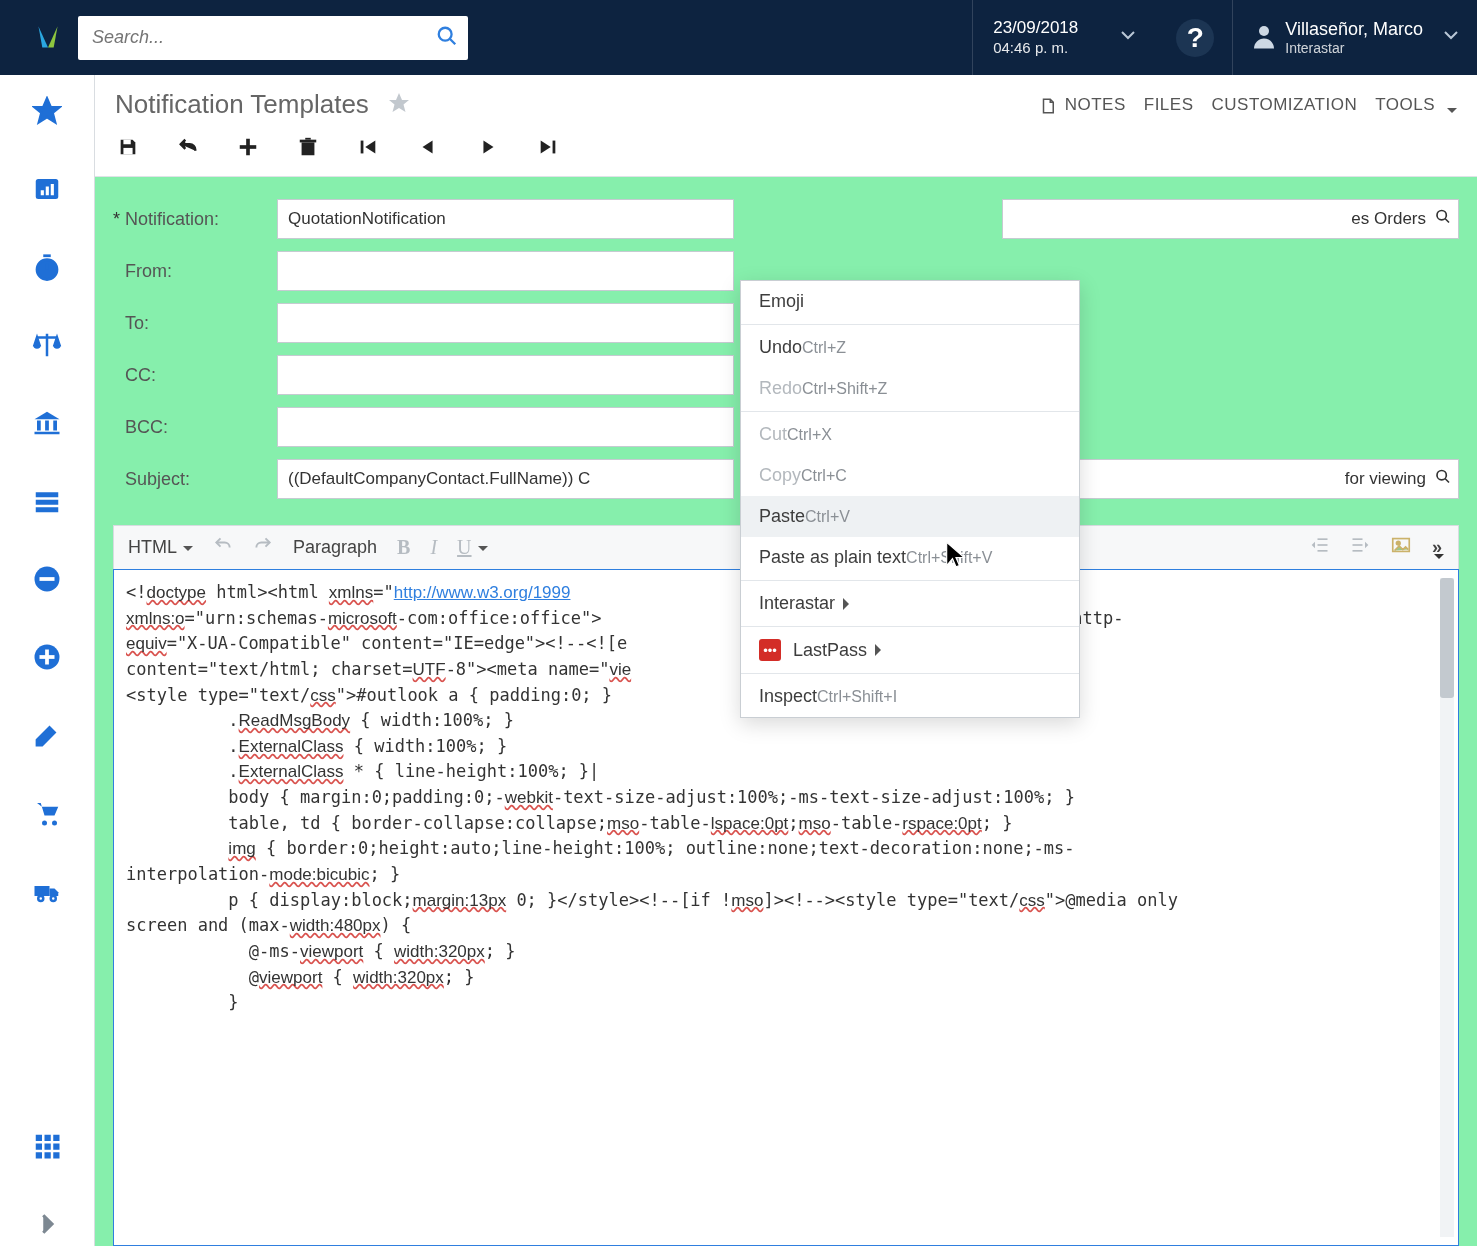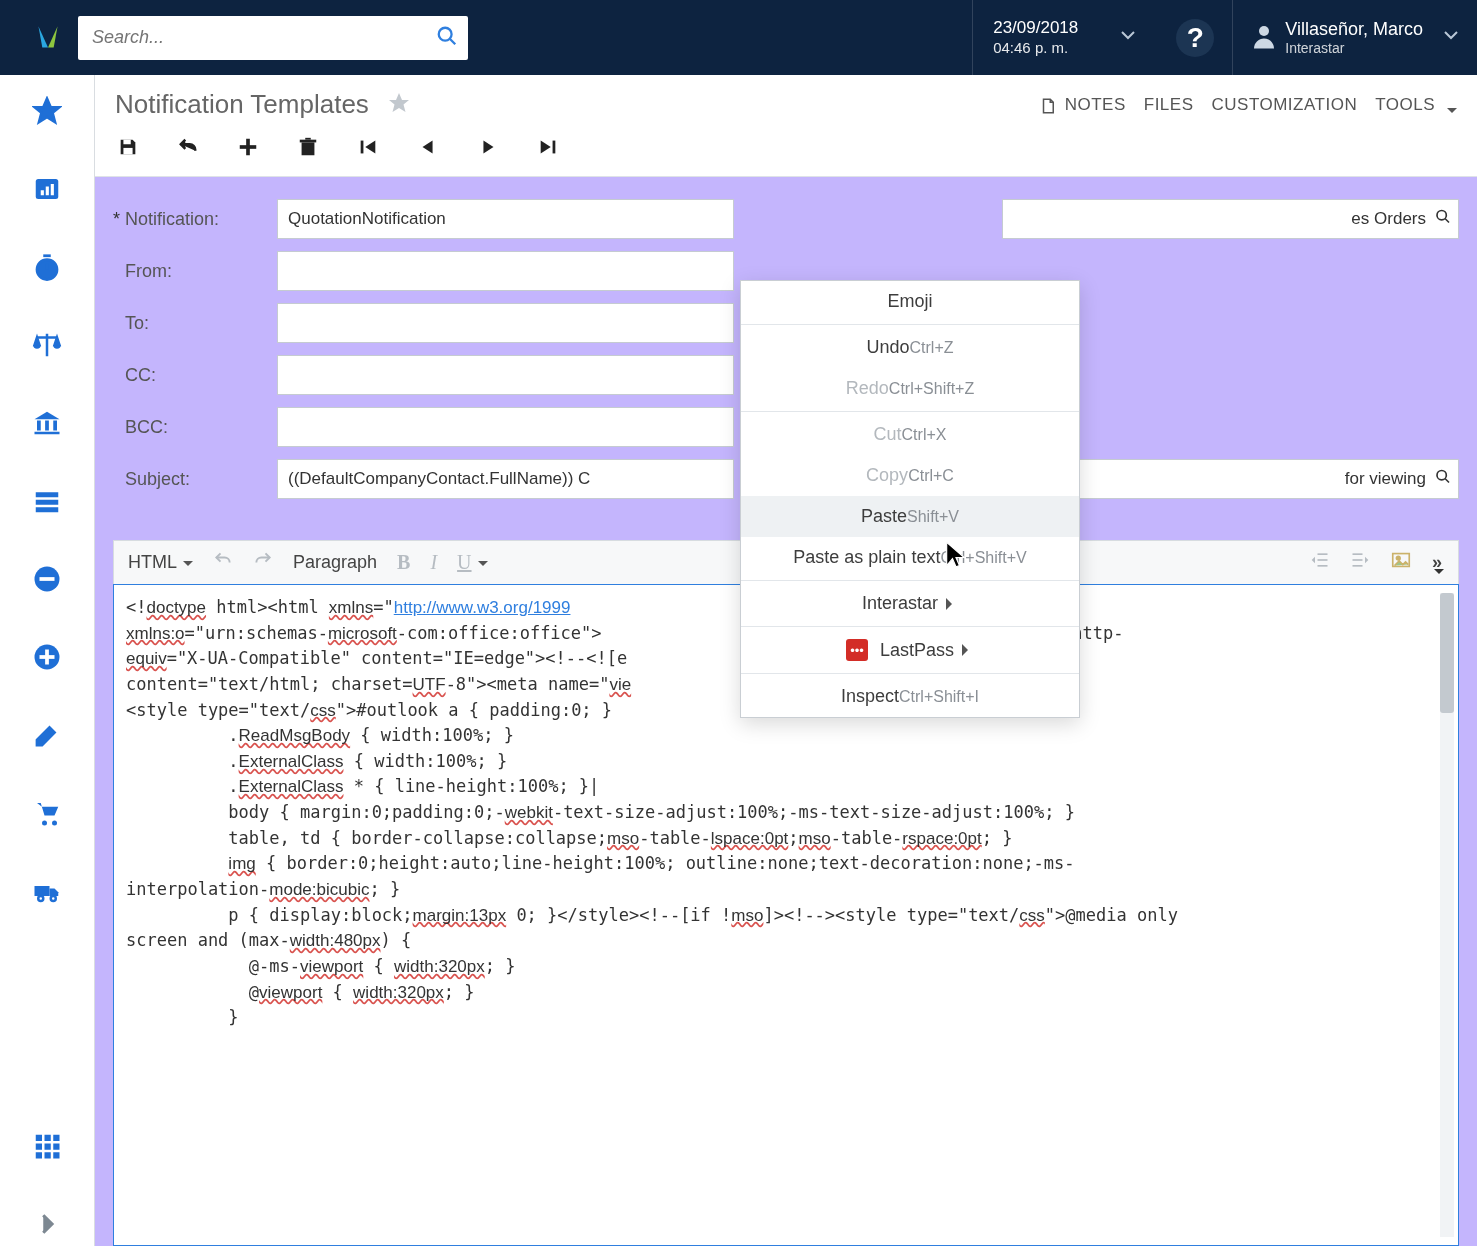--- a/index.html
+++ b/index.html
@@ -31,41 +31,41 @@
   .main{grid-column:2;grid-row:2;background:#fff;display:flex;flex-direction:column;overflow:hidden;}
   .page-header{display:flex;align-items:center;padding:14px 20px 6px 20px;gap:18px;}
   .page-title{font-size:26px;color:#666;font-weight:400;}
   .star-off{color:#b8bec4;}
   .page-header .sp{flex:1;}
   .ph-link{display:flex;align-items:flex-end;gap:8px;color:#555;font-size:17px;letter-spacing:.5px;cursor:pointer;}
   .ph-link.tools::after{content:"";margin-left:4px;border:5px solid transparent;border-top-color:#555;transform:translateY(3px);}
   .toolbar{display:flex;align-items:center;gap:34px;padding:8px 20px 16px 20px;color:#222;}
   .toolbar .tb-btn{cursor:pointer;display:flex;align-items:center;justify-content:center;width:26px;height:26px;}
   .toolbar svg{width:22px;height:22px;fill:#222;}
-  .content-area{background:#c4b5fd;border-top:1px solid #dfe3e7;flex:1;padding:22px 18px 0 18px;overflow:hidden;display:flex;flex-direction:column;gap:15px;}
+  .content-area{background:#86efac;border-top:1px solid #dfe3e7;flex:1;padding:22px 18px 0 18px;overflow:hidden;display:flex;flex-direction:column;}
   .form-grid{display:grid;grid-template-columns:150px 1fr 240px 1fr;gap:12px 14px;align-items:center;font-size:18px;color:#555;}
   .form-grid .req::before{content:"* ";color:#333;}
   .form-grid input{height:40px;border:1px solid #c5cbd1;background:#fff;padding:0 10px;font-size:17px;color:#333;width:100%;}
   .lookup{position:relative;}
   .lookup .mag{position:absolute;right:8px;top:50%;transform:translateY(-50%);color:#333;}
   
   .editor-wrap{margin-top:26px;display:flex;flex-direction:column;flex:1;min-height:0;}
   .ed-toolbar{background:#f7f8f9;border:1px solid #d7dce0;border-bottom:none;display:flex;align-items:center;gap:20px;padding:8px 14px;font-size:18px;color:#444;}
   .ed-toolbar .dd{display:flex;align-items:center;gap:6px;cursor:pointer;}
   .ed-toolbar .dd::after{content:"";border:5px solid transparent;border-top-color:#555;transform:translateY(3px);}
   .ed-toolbar .muted{color:#b6bcc2;cursor:default;}
   .ed-toolbar .spacer{flex:1;}
   .ed-toolbar .more{font-weight:bold;letter-spacing:2px;font-size:18px;position:relative;}
   .ed-toolbar .more::after{content:"";position:absolute;bottom:-6px;left:2px;border:5px solid transparent;border-top-color:#333;}
   .editor{flex:1;border:1px solid #2f7fdf;background:#fff;padding:10px 12px;overflow:auto;font-family:Consolas,Menlo,monospace;font-size:17px;line-height:1.45;color:#333;white-space:pre-wrap;word-break:break-all;position:relative;}
   .editor .redline{text-decoration:underline wavy #d9534f;text-decoration-skip-ink:none;}
   .editor .blue{color:#2f7fdf;text-decoration:underline;}
   
   .ctx{position:absolute;top:280px;left:740px;width:340px;background:#fff;border:1px solid #c9ced3;box-shadow:0 6px 20px rgba(0,0,0,.15);z-index:50;font-size:18px;color:#3d3d3d;}
-  .ctx .ci{display:flex;align-items:center;justify-content:center;padding:10px 18px;cursor:pointer;}
+  .ctx .ci{display:flex;align-items:center;justify-content:flex-start;padding:10px 18px;cursor:pointer;}
   .ctx .ci.disabled{color:#b3b8bd;cursor:default;}
   .ctx .ci.hov{background:#eef1f3;}
   .ctx .sep{height:1px;background:#e2e6ea;margin:2px 0;}
   .ctx .sc{color:#8a8f95;font-size:16px;}
   .ctx .ci.sub::after{content:"";border:6px solid transparent;border-left-color:#555;margin-left:8px;}
   .ctx .lp{display:flex;align-items:center;gap:12px;}
   .ctx .lp .lp-ico{width:22px;height:22px;background:#d32d27;color:#fff;font-size:13px;display:flex;align-items:center;justify-content:center;border-radius:3px;}
   .cursor-ptr{position:absolute;top:540px;left:942px;z-index:60;pointer-events:none;}
   .cursor-ptr svg{width:28px;height:28px;fill:#000;}
   .scrolltrack{position:absolute;right:4px;top:8px;bottom:8px;width:14px;background:#f1f3f5;}
@@ -400,21 +400,21 @@
     <div class="ci disabled">
       <span>Cut</span>
       <span class="sc">Ctrl+X</span>
     </div>
     <div class="ci disabled">
       <span>Copy</span>
       <span class="sc">Ctrl+C</span>
     </div>
     <div class="ci hov">
       <span>Paste</span>
-      <span class="sc">Shift+V</span>
+      <span class="sc">Ctrl+V</span>
     </div>
     <div class="ci">
       <span>Paste as plain text</span>
       <span class="sc">Ctrl+Shift+V</span>
     </div>
     <div class="sep"></div>
     <div class="ci sub">
       <span>Interastar</span>
     </div>
     <div class="sep"></div>

